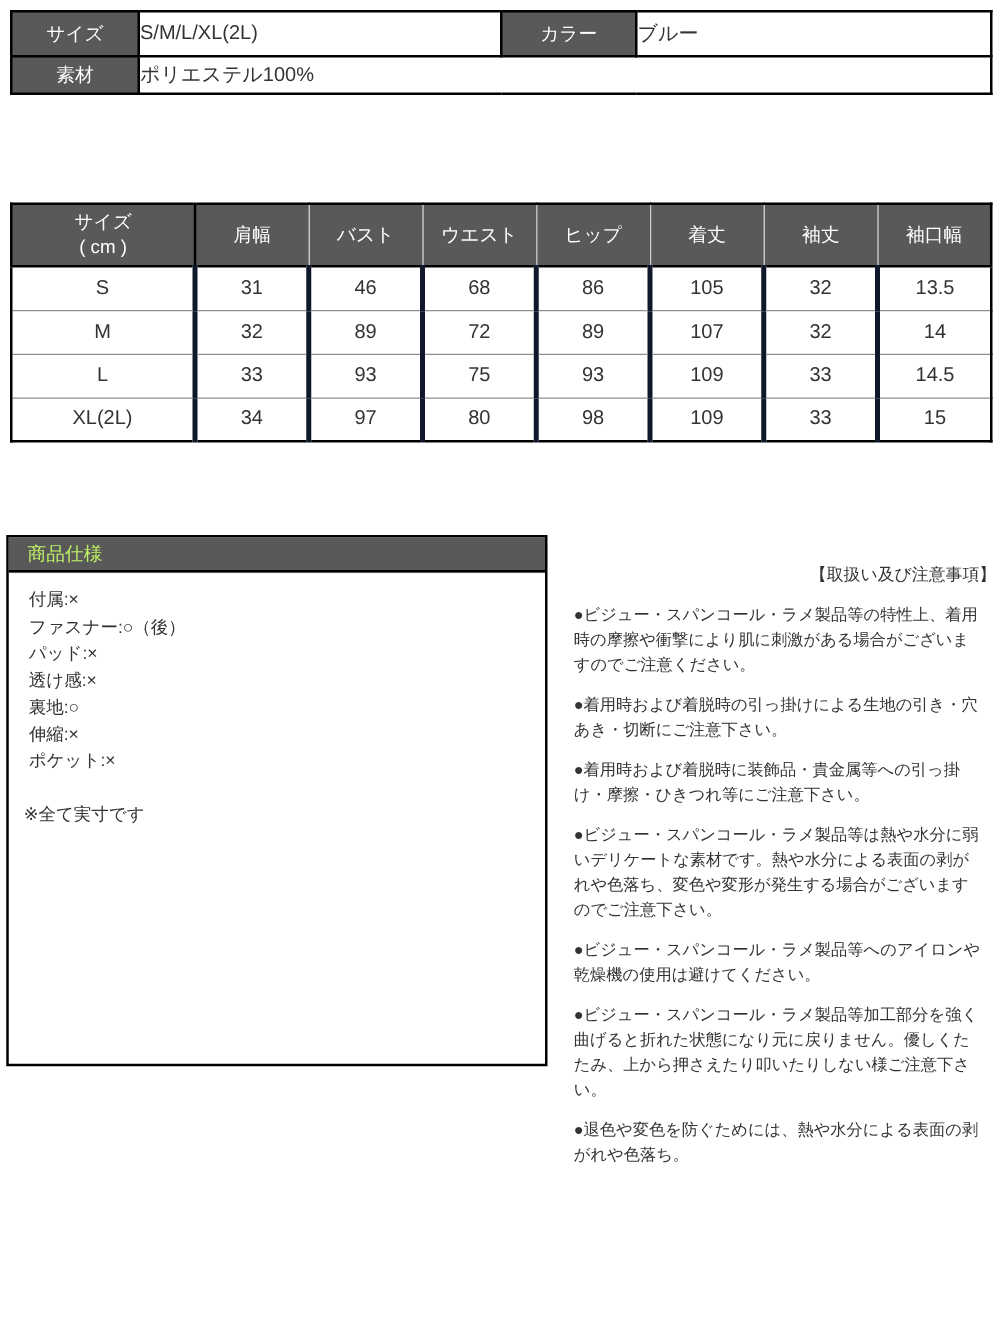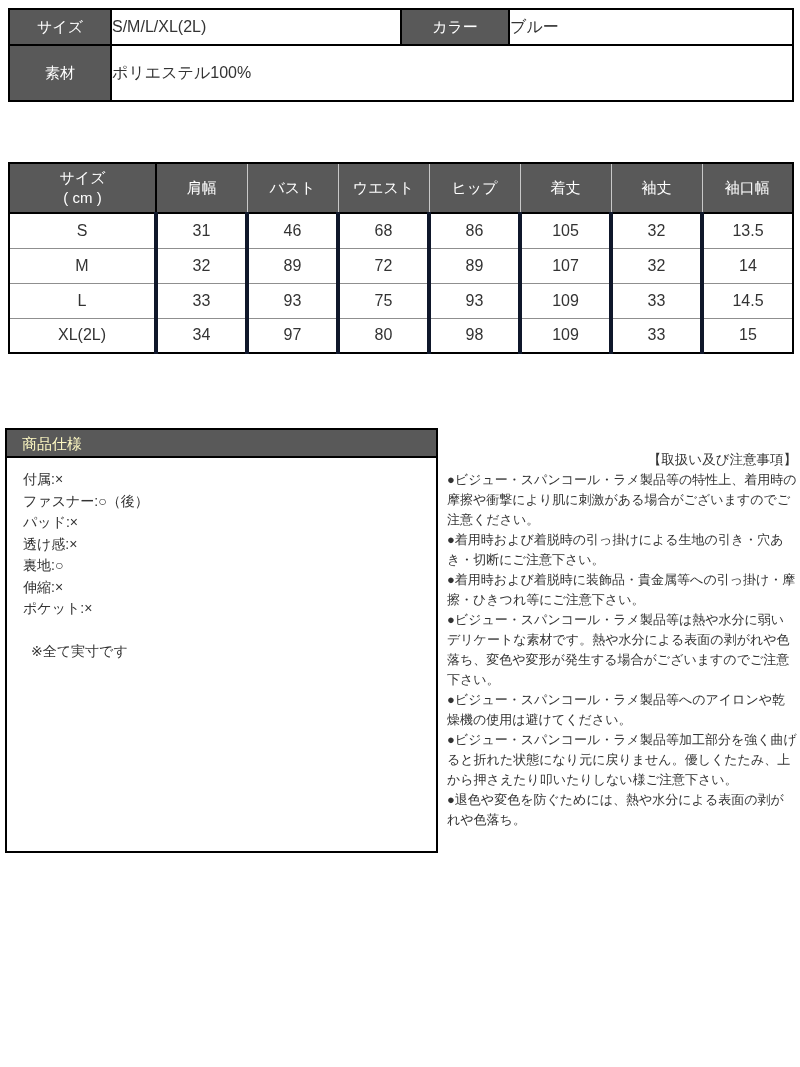--- a/index.html
+++ b/index.html
@@ -19,21 +19,21 @@
     width: 784px;
     border-collapse: collapse; table-layout: fixed;
   }
   .info-table th, .info-table td { border: 2px solid #000; padding: 0; }
   .info-table th {
     background: #595959; color: #fff;
     font-weight: normal; font-size: 15px; text-align: center;
   }
   .info-table td { background: #fff; text-align: left; font-size: 16px; color: #333; }
   .info-table tr.row-1 { height: 36px; }
-  .info-table tr.row-2 { height: 56px; }
+  .info-table tr.row-2 { height: 30px; }
 
   
   .size-table {
     position: absolute; left: 8px; top: 162px;
     width: 784px;
     border-collapse: collapse; table-layout: fixed;
     border: 2px solid #000;
   }
   .size-table thead th {
     background: #595959; color: #fff; font-weight: normal;
@@ -56,39 +56,39 @@
     border-left: none; border-right: 2px solid #000;
   }
 
   
   .spec-box {
     position: absolute; left: 5px; top: 428px;
     width: 433px; height: 425px;
     border: 2px solid #000; background: #fff;
   }
   .spec-box-header {
-    background: #595959; color: #fef9c3;
+    background: #595959; color: #bef264;
     height: 28px; line-height: 28px;
     padding-left: 15px; font-size: 15px;
     border-bottom: 2px solid #000;
   }
   .spec-list {
     list-style: none; margin: 11px 0 0 0; padding: 0 16px;
     font-size: 14px; color: #333;
   }
   .spec-list li { line-height: 21.5px; }
-  .spec-note { padding: 0 24px; margin-top: 23px; font-size: 14px; color: #333; }
+  .spec-note { padding: 0 12px; margin-top: 23px; font-size: 14px; color: #333; }
 
   
   .notes {
     position: absolute; left: 447px; top: 450px; width: 350px;
     font-size: 13px; line-height: 20px; color: #333;
   }
   .notes .notes-title { margin: 0; font-size: 13.5px; text-align: right; }
-  .notes p { margin: 0; }
+  .notes p { margin: 12px; }
 </style>
 </head>
 <body>
 
 <table class="info-table">
   <colgroup>
     <col style="width:102px">
       <col style="width:290px">
       <col style="width:108px">
       <col style="width:284px">

